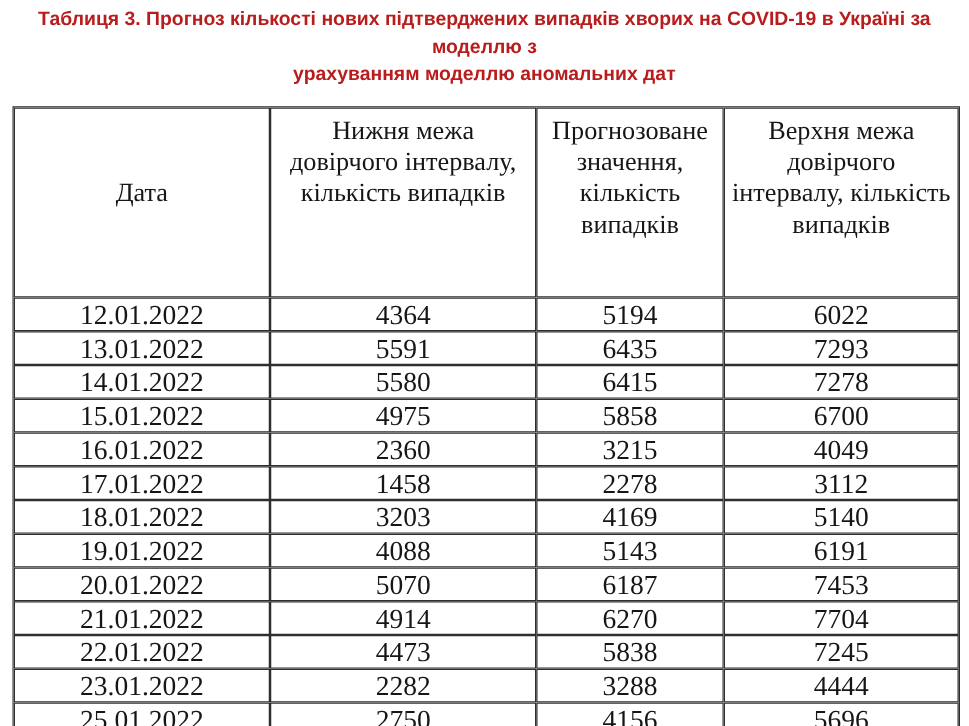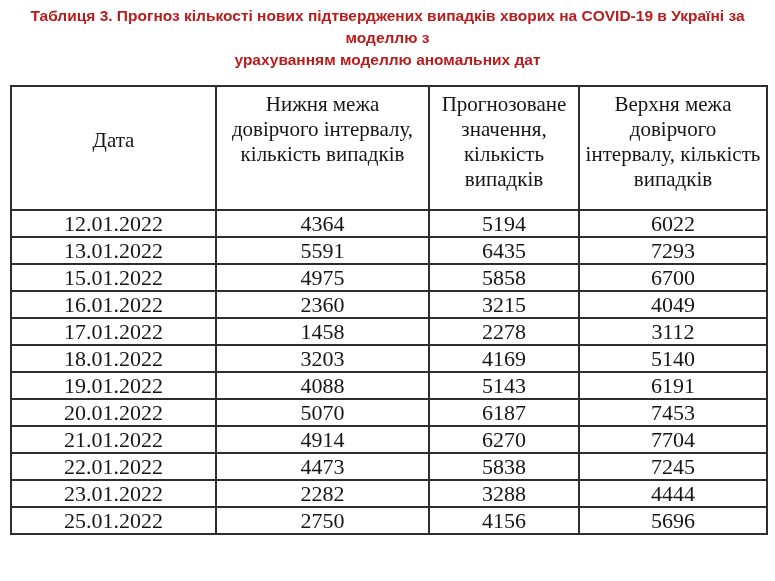--- a/index.html
+++ b/index.html
@@ -33,21 +33,21 @@
     border: 1px solid #2e2e2e;
     color: #161616;
   }
   th, td {
     border: 1px solid #2e2e2e;
     box-sizing: border-box;
     text-align: center;
     background: #ffffff;
   }
   thead th {
-    height: 124px;
+    height: 152px;
     font-weight: normal;
     font-size: 21px;
     line-height: 25px;
     vertical-align: top;
     padding: 5px 4px 15px 4px;
   }
   thead th.date-col {
     vertical-align: middle;
     padding-top: 0;
   }
@@ -90,20 +90,26 @@
           <td>12.01.2022</td>
           <td>4364</td>
           <td>5194</td>
           <td>6022</td>
         </tr>
         <tr>
           <td>13.01.2022</td>
           <td>5591</td>
           <td>6435</td>
           <td>7293</td>
+        </tr>
+        <tr>
+          <td>14.01.2022</td>
+          <td>5580</td>
+          <td>6415</td>
+          <td>7278</td>
         </tr>
         <tr>
           <td>15.01.2022</td>
           <td>4975</td>
           <td>5858</td>
           <td>6700</td>
         </tr>
         <tr>
           <td>16.01.2022</td>
           <td>2360</td>

